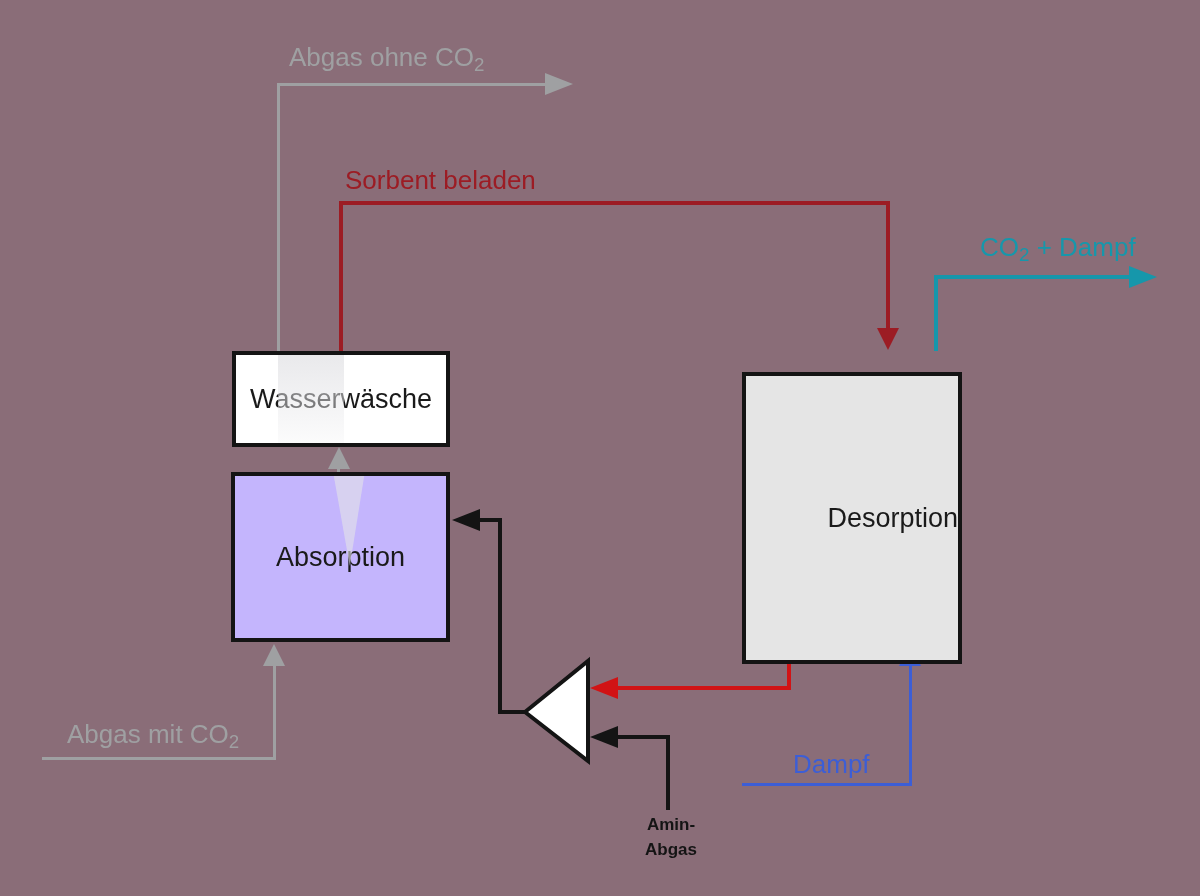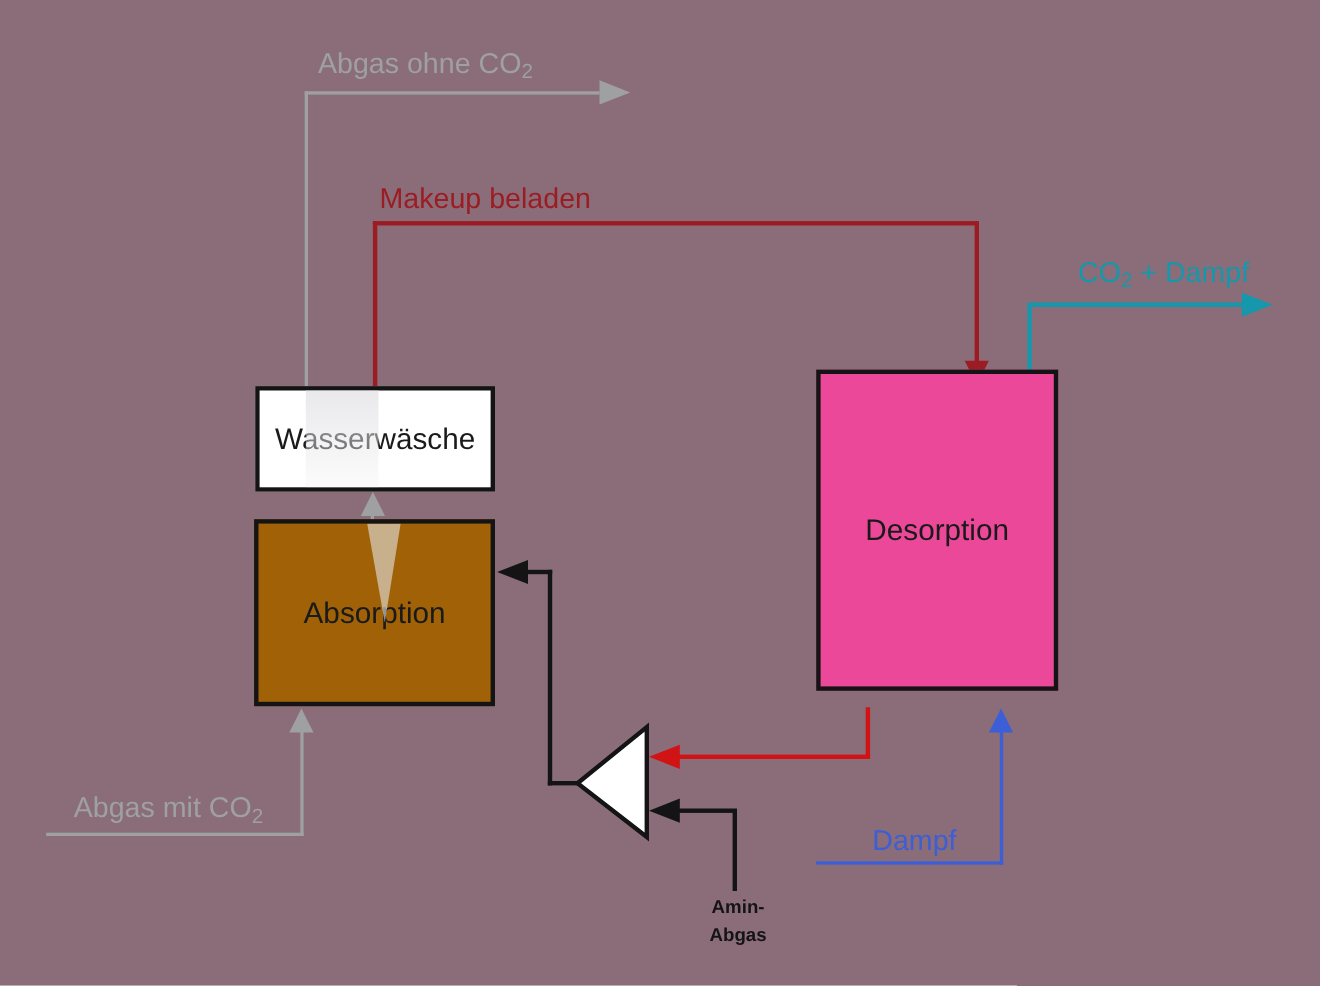--- a/index.html
+++ b/index.html
@@ -63,21 +63,21 @@
     <div class="v" style="left:337px;top:462px;width:3px;height:10px"></div>
     <div class="au" style="left:328px;top:447px"></div>
   </div>
 
   <div class="stream" style="color: rgb(156, 28, 36);">
     <div class="v" style="left:339px;top:201px;width:4px;height:150px"></div>
     <div class="h" style="left:339px;top:201px;width:551px;height:4px"></div>
     <div class="v" style="left:886px;top:201px;width:4px;height:128px"></div>
     <div class="ad" style="left:877px;top:328px"></div>
     <div class="lbl" style="left:345px;top:165px">
-      <span>Makeup beladen</span>
+      <span>Sorbent beladen</span>
     </div>
   </div>
 
   <div class="stream" style="color: rgb(22, 151, 171);">
     <div class="v" style="left:934px;top:277px;width:4px;height:74px"></div>
     <div class="h" style="left:934px;top:275px;width:195px;height:4px"></div>
     <div class="ar" style="left:1129px;top:266px"></div>
     <div class="lbl" style="left:980px;top:232px">
       <span>CO</span><span class="sub">2</span><span> + Dampf</span>
     </div>
@@ -115,26 +115,26 @@
       <div>Amin-</div>
       <div>Abgas</div>
     </div>
   </div>
 
   <div class="box" style="left: 232px; top: 351px; width: 218px; height: 96px; background: rgb(255, 255, 255); border-color: rgb(20, 20, 20); color: rgb(26, 26, 26);">
     <div class="ghost ghost-ww"></div>
     <span class="box-label">Wasserwäsche</span>
   </div>
 
-  <div class="box" style="left: 231px; top: 472px; width: 219px; height: 170px; background: #a16207; border-color: rgb(20, 20, 20); color: rgb(26, 26, 26);">
+  <div class="box" style="left: 231px; top: 472px; width: 219px; height: 170px; background: #c4b5fd; border-color: rgb(20, 20, 20); color: rgb(26, 26, 26);">
     <div class="ghost ghost-ab"></div>
     <span class="box-label">Absorption</span>
   </div>
 
-  <div class="box" style="left: 742px; top: 336px; width: 220px; height: 292px; background: #ec4899; border-color: rgb(20, 20, 20); color: rgb(26, 26, 26);">
+  <div class="box" style="left: 742px; top: 372px; width: 220px; height: 292px; background: #e5e5e5; border-color: rgb(20, 20, 20); color: rgb(26, 26, 26); justify-content: flex-end;">
     <span class="box-label">Desorption</span>
   </div>
 
   <svg class="mixer" style="left:518px;top:656px" width="74" height="110" viewBox="0 0 74 110">
     <polygon points="7,56 70,5 70,105" fill="#ffffff" stroke="#141414" stroke-width="4"></polygon>
   </svg>
 
 </div>
 
 </body></html>

